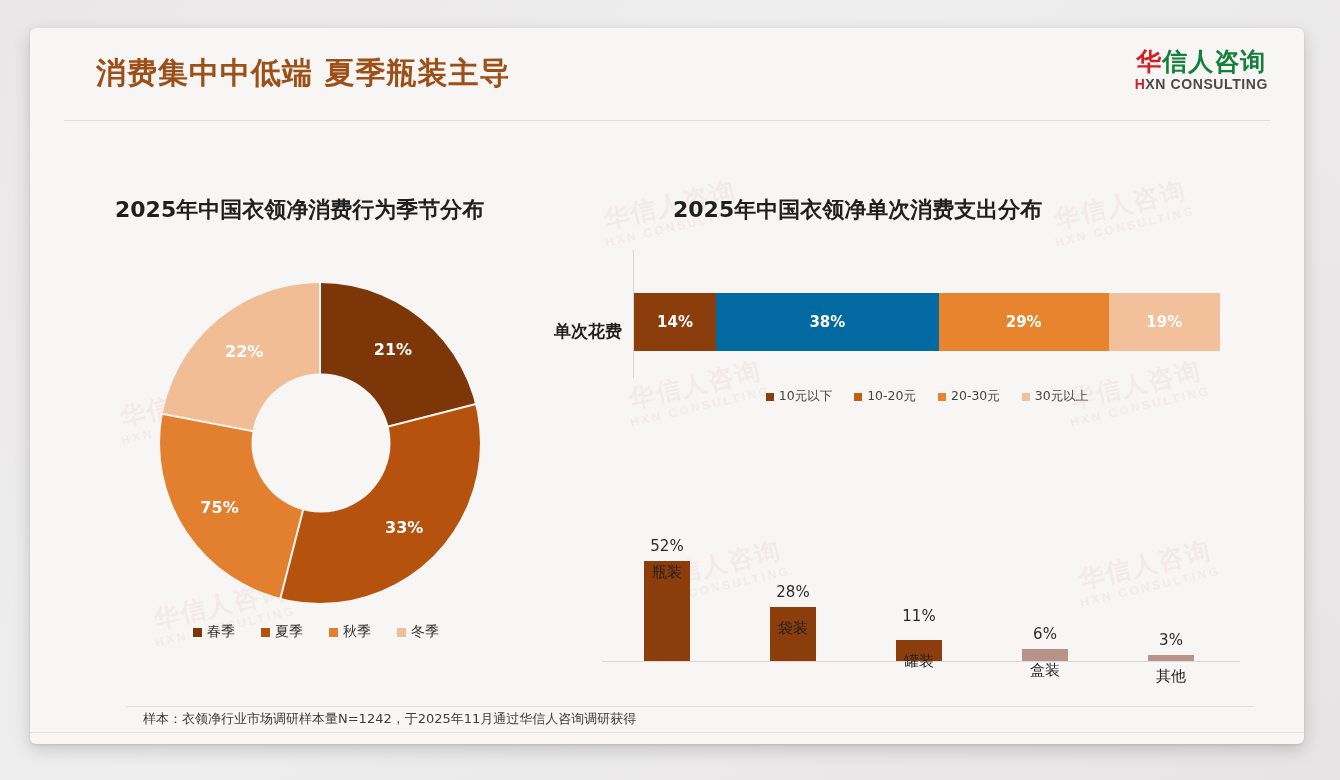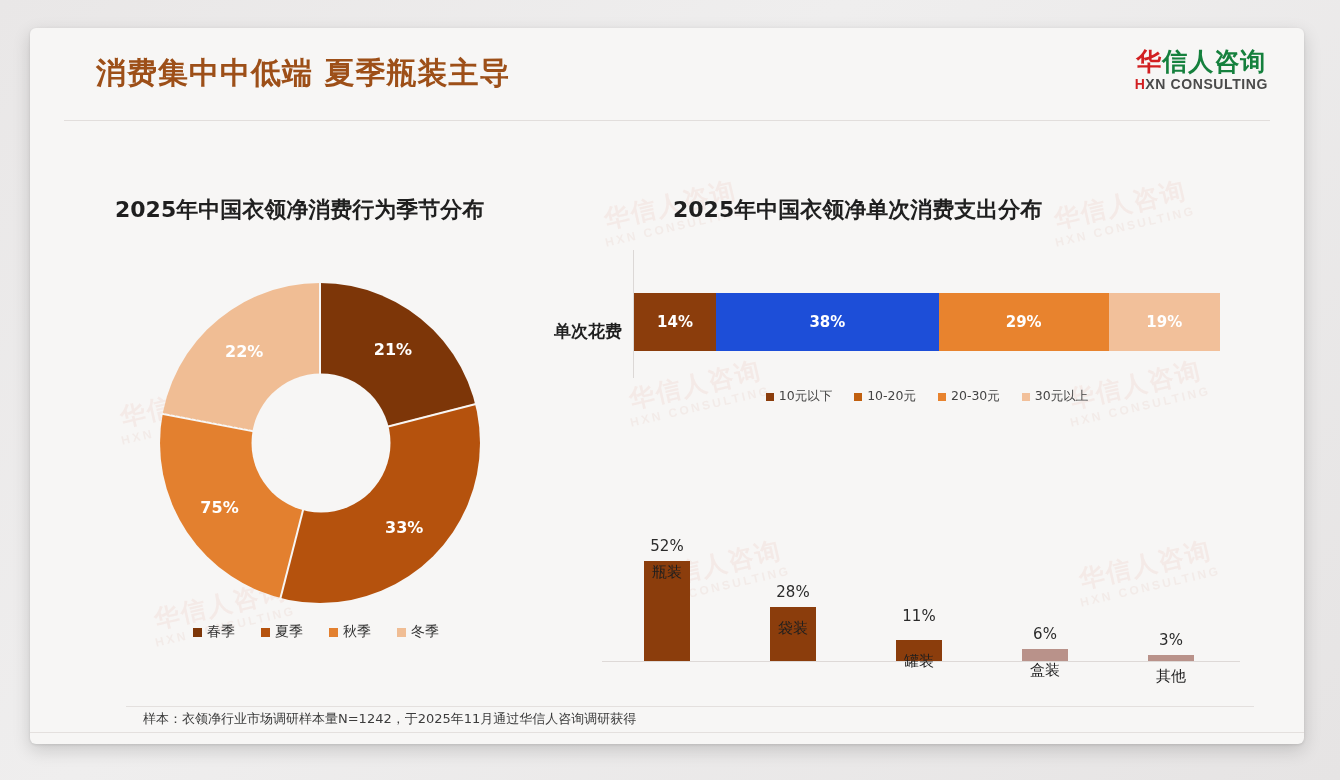--- a/index.html
+++ b/index.html
@@ -245,21 +245,21 @@
     </div>
 
     <div class="panel-title" id="t-spend">2025年中国衣领净单次消费支出分布</div>
     <div class="spend-wrap">
       <div class="spend-axis"></div>
       <div class="spend-cat">单次花费</div>
       <div class="stack" id="spend-stack">
           <div class="seg first" style="width: 14%; background: rgb(139, 61, 12);">
             <span>14%</span>
           </div>
-          <div class="seg" style="width: 38%; background: #1d4ed8;">
+          <div class="seg" style="width: 38%; background: #0369a1;">
             <span>38%</span>
           </div>
           <div class="seg" style="width: 29%; background: rgb(232, 131, 46);">
             <span>29%</span>
           </div>
           <div class="seg" style="width: 19%; background: rgb(242, 192, 154);">
             <span>19%</span>
           </div>
         </div>
       <div class="spend-legend" id="spend-legend">

